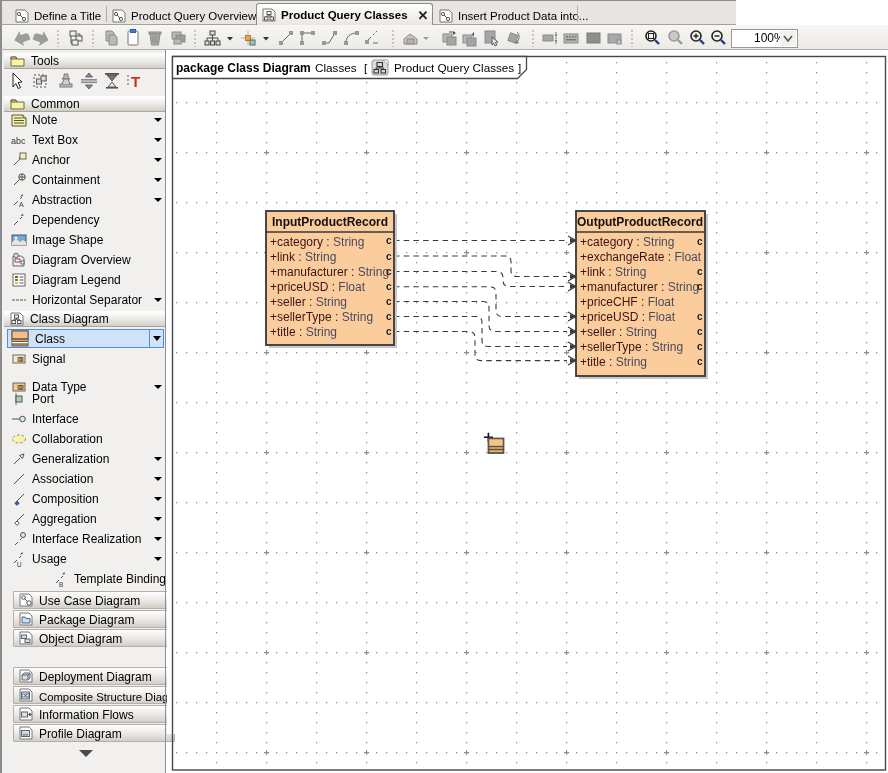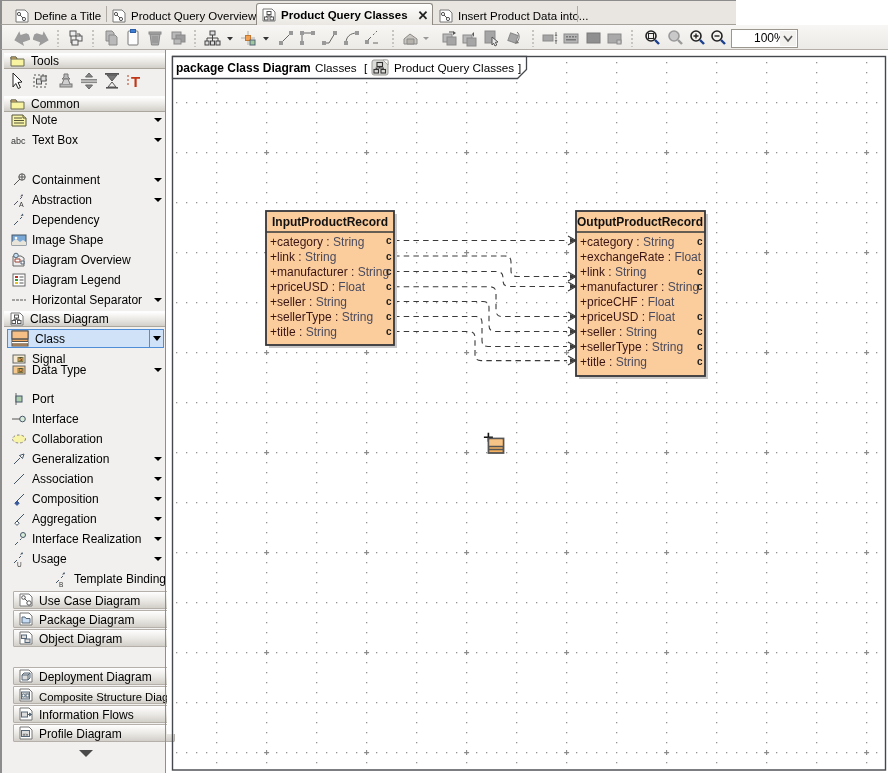--- a/index.html
+++ b/index.html
@@ -317,20 +317,25 @@
     Common</div>
 
   <div class="pitem" style="top:60px;"><svg class="ic" width="16" height="16" viewBox="0 0 16 16">
           <path d="M1 3h11l3 3v8H1z" fill="#f7f3a8" stroke="#55553a"></path>
           <path d="M12 3v3h3" fill="#e8e098" stroke="#55553a"></path>
           <path d="M3 6h8M3 8.5h10M3 11h10" stroke="#55553a"></path>
         </svg>Note<span class="dd"></span></div>
   <div class="pitem" style="top:80px;"><svg class="ic" width="16" height="16" viewBox="0 0 16 16">
           <text x="0" y="12" font-size="9" fill="#333" font-family="Liberation Sans">abc</text>
         </svg>Text Box<span class="dd"></span></div>
+  <div class="pitem" style="top:100px;"><svg class="ic" width="16" height="16" viewBox="0 0 16 16">
+          <path d="M3 13L10 6" stroke="#555"></path>
+          <path d="M10 6l-3 .5L9.5 4z" fill="#555"></path>
+          <rect x="9" y="1" width="6" height="6" fill="#f7f3a8" stroke="#666"></rect>
+        </svg>Anchor<span class="dd"></span></div>
   <div class="pitem" style="top:120px;"><svg class="ic" width="16" height="16" viewBox="0 0 16 16">
           <path d="M3 13L9 7" stroke="#555"></path>
           <circle cx="11" cy="5" r="3.2" fill="none" stroke="#555"></circle>
           <path d="M11 1.8v6.4M7.8 5h6.4" stroke="#555"></path>
         </svg>Containment<span class="dd"></span></div>
   <div class="pitem" style="top:140px;"><svg class="ic" width="16" height="16" viewBox="0 0 16 16">
           <path d="M3 13l4-4M9 7l2-2" stroke="#556"></path>
           <path d="M12 4l-3 .8L11.2 2z" fill="#556"></path>
           <text x="8" y="15" font-size="7" fill="#333" font-family="Liberation Sans">A</text>
         </svg>Abstraction<span class="dd"></span></div>
@@ -379,21 +384,21 @@
     Class
     <span class="ddbtn">
           <i></i>
         </span></div>
 
   <div class="pitem" style="top:299px;"><svg class="ic" width="16" height="16" viewBox="0 0 16 16">
           <rect x="2" y="4" width="12" height="8" fill="#f5e9d2" stroke="#666"></rect>
           <rect x="7" y="6.5" width="5" height="4" fill="#e8a050" stroke="#774"></rect>
           <text x="8.3" y="10.4" font-size="4.5" fill="#222" font-family="Liberation Sans">S</text>
         </svg>Signal</div>
-  <div class="pitem" style="top:310px;text-align:right;"><svg class="ic" width="16" height="16" viewBox="0 0 16 16">
+  <div class="pitem" style="top:327px;text-align:right;"><svg class="ic" width="16" height="16" viewBox="0 0 16 16">
           <rect x="2" y="4" width="12" height="8" fill="#f5c98e" stroke="#666"></rect>
           <rect x="7" y="6.5" width="5" height="4" fill="#e8a050" stroke="#774"></rect>
           <text x="8.3" y="10.4" font-size="4.5" fill="#222" font-family="Liberation Sans">D</text>
         </svg>Data Type<span class="dd"></span></div>
   <div class="pitem" style="top:339px;"><svg class="ic" width="16" height="16" viewBox="0 0 16 16">
           <path d="M5 2v12" stroke="#666"></path>
           <rect x="5" y="5" width="6" height="6" fill="#aecfae" stroke="#456"></rect>
         </svg>Port</div>
   <div class="pitem" style="top:359px;"><svg class="ic" width="16" height="16" viewBox="0 0 16 16">
           <path d="M1 8h8" stroke="#555"></path>

